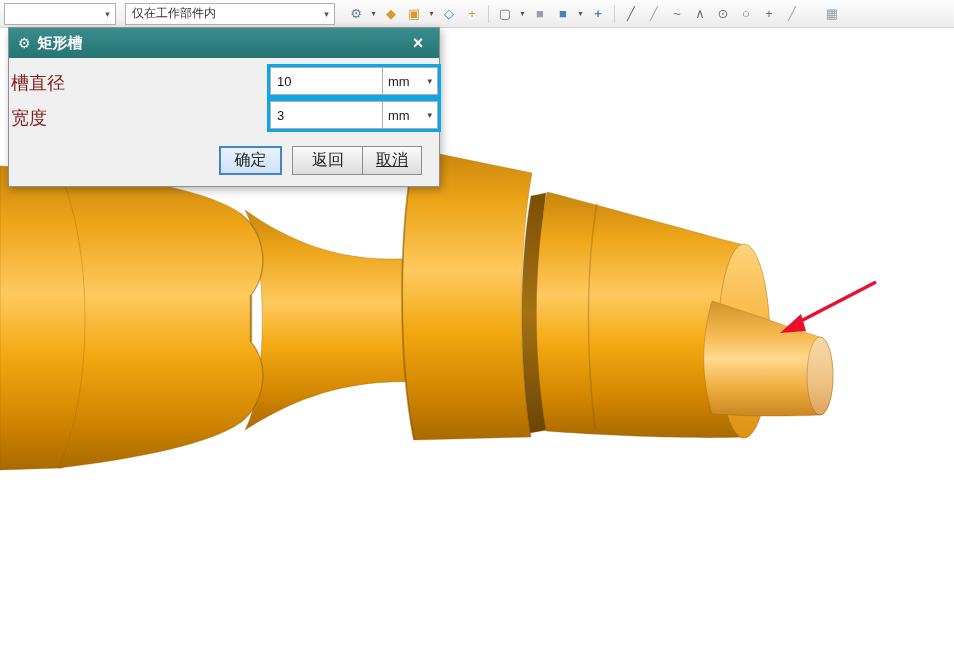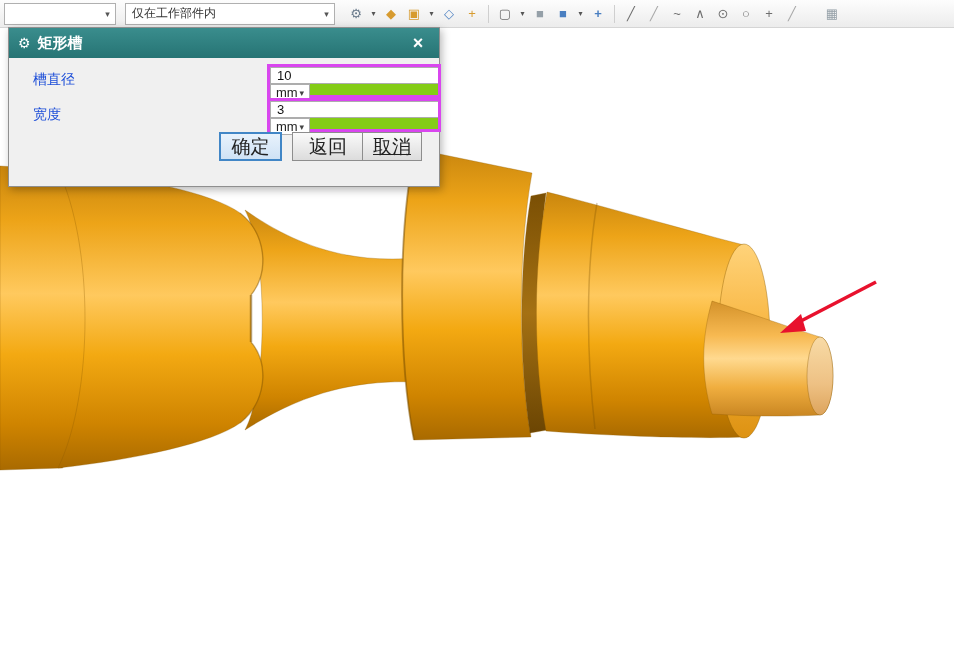--- a/index.html
+++ b/index.html
@@ -31,32 +31,32 @@
 
   
   .dialog{position:absolute;left:8px;top:27px;width:430px;background:#f0f0f0;
           border:1px solid #8f8f8f;box-shadow:2px 3px 8px rgba(0,0,0,.28);z-index:10;}
   .dlg-title{height:30px;background:linear-gradient(#3a8d8d,#267474);color:#fff;display:flex;
              align-items:center;padding:0 9px;font-size:15px;font-weight:bold;gap:7px;}
   .dlg-gear{font-size:14px;font-weight:normal;}
   .dlg-close{margin-left:auto;font-size:18px;font-weight:bold;width:24px;height:24px;
              display:flex;align-items:center;justify-content:center;cursor:default;}
   .dlg-body{position:relative;height:128px;}
-  .row-label{position:absolute;left:24px;font-size:14px;color:#1d4ed8;}
+  .row-label{position:absolute;left:2px;font-size:18px;color:#7f1d1d;}
   .lbl1{top:13px;} .lbl2{top:48px;}
   .field-group{position:absolute;left:258px;width:174px;height:34px;box-sizing:border-box;
-               border:3px solid #d946ef;display:flex;background:#84cc16;flex-direction:column;}
+               border:3px solid #0ea5e9;display:flex;background:#15803d;}
   .fg1{top:6px;} .fg2{top:40px;}
   .fg-input{flex:1;min-width:0;border:1px solid #adadad;border-right:none;font-size:13px;
             padding:0 6px;outline:none;font-family:inherit;color:#111;}
-  .fg-unit{width:40px;box-sizing:border-box;display:flex;align-items:center;
+  .fg-unit{width:56px;box-sizing:border-box;display:flex;align-items:center;
            justify-content:space-between;padding:0 5px;font-size:13px;color:#222;
            border:1px solid #adadad;background:#fff;}
   .fg-uarrow{font-size:9px;color:#444;}
-  .btn{position:absolute;top:74px;height:29px;box-sizing:border-box;font-size:19px;color:#222;
+  .btn{position:absolute;top:88px;height:29px;box-sizing:border-box;font-size:16px;color:#222;
        display:flex;align-items:center;justify-content:center;cursor:default;}
   .btn-ok{left:210px;width:63px;background:linear-gradient(#e8f2fc,#cfe2f5);border:2px solid #4186c6;}
   .btn-plain{background:linear-gradient(#fafafa,#dcdcdc);border:1px solid #8d8d8d;}
   .btn-back{left:283px;width:72px;}
   .btn-cancel{left:353px;width:60px;text-decoration:underline;}
 </style>
 </head>
 <body>
 
 <div class="stage">

